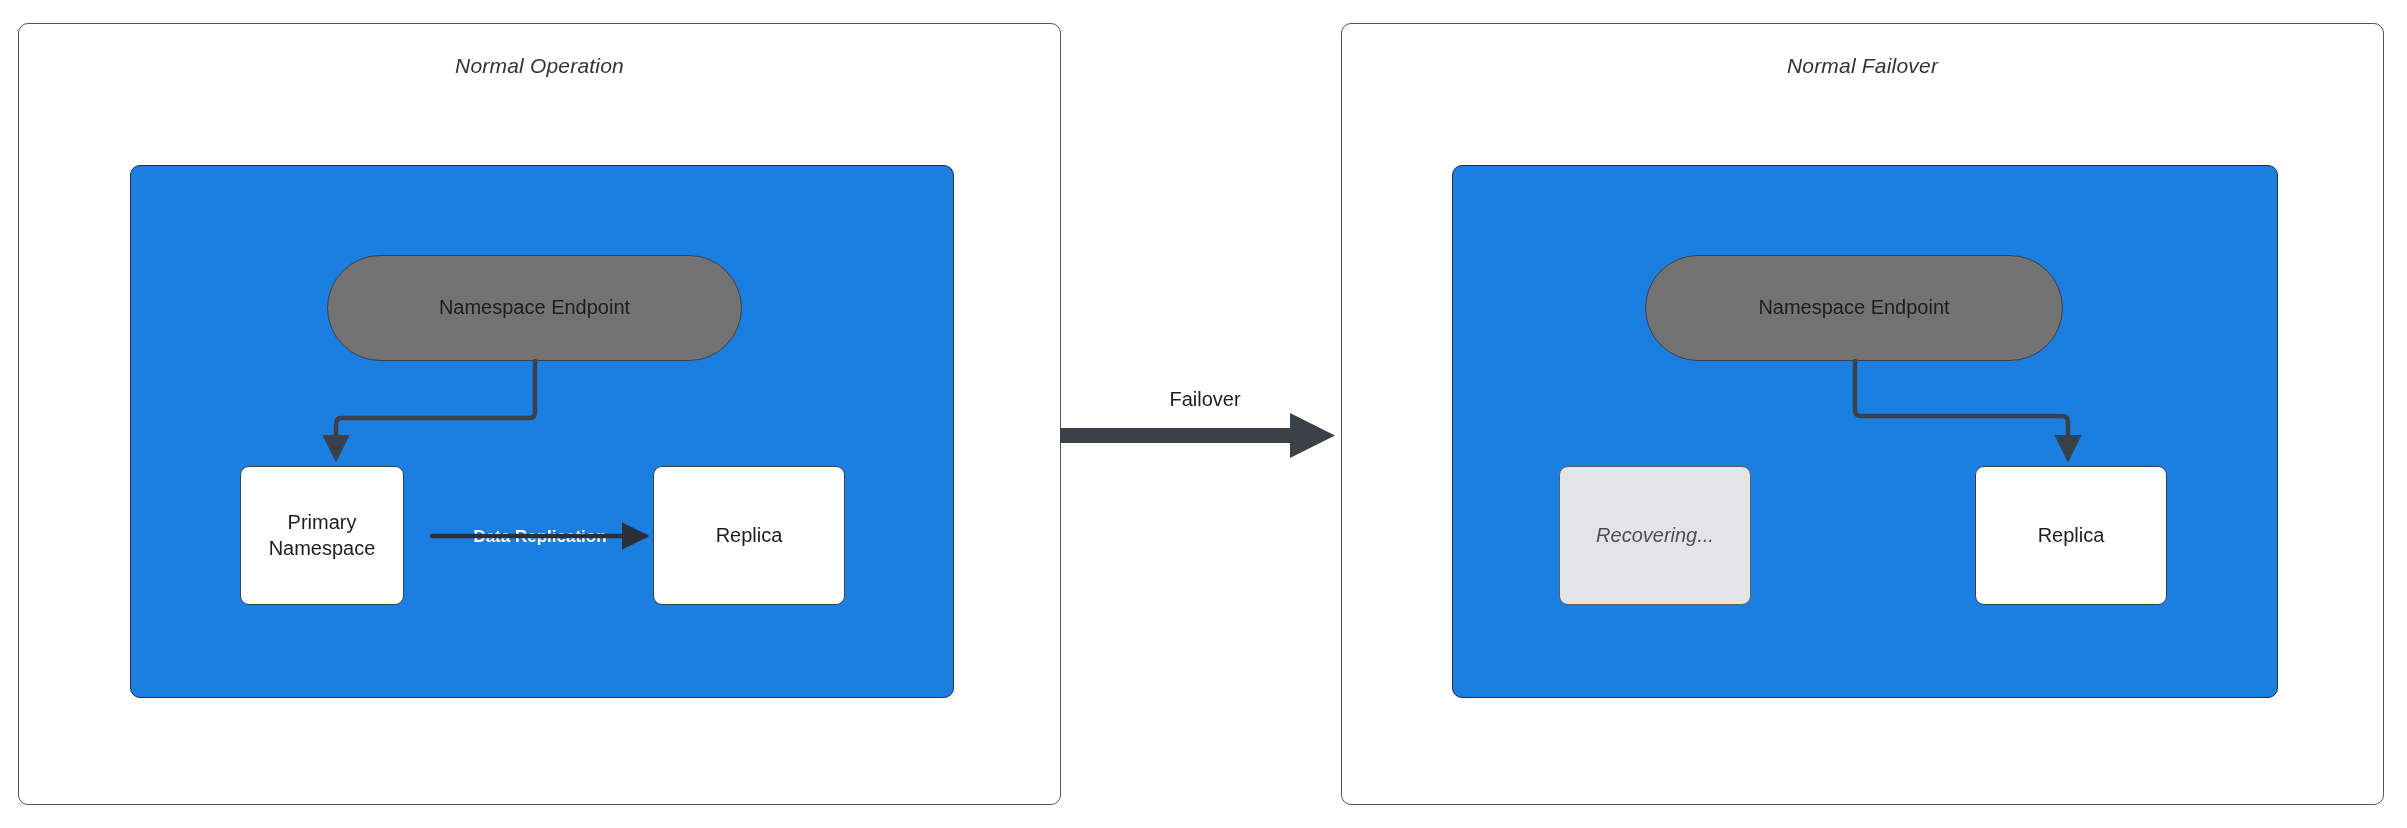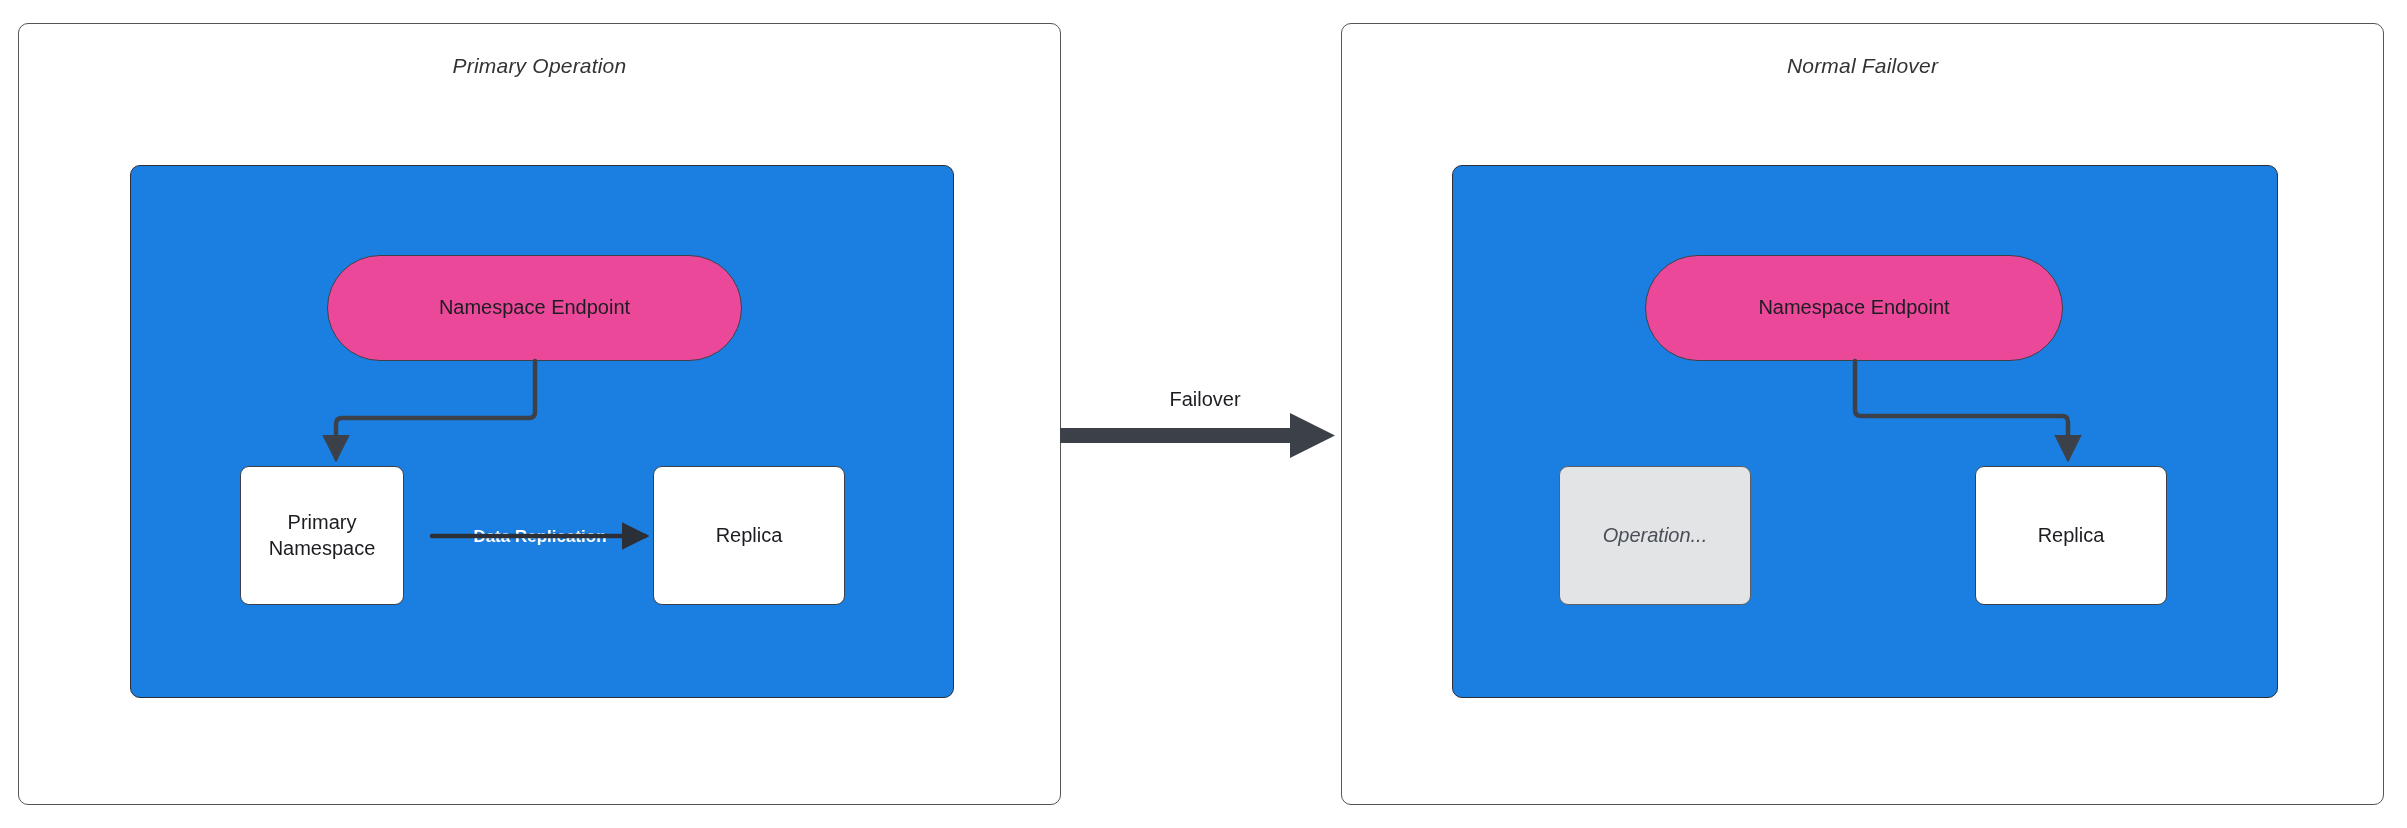--- a/index.html
+++ b/index.html
@@ -58,21 +58,21 @@
     align-items: center;
     justify-content: center;
     text-align: center;
     border: 1.6px solid #3c4149;
     font-size: 20px;
     line-height: 1.28;
     color: #1b1d21;
     white-space: pre-line;
   }
   .node.pill {
-    background: #ec4899;
+    background: #737373;
     border-radius: 54px;
   }
   .node.box {
     background: #ffffff;
     border-radius: 9px;
   }
   .node.box.muted {
     background: #e2e4e6;
     border-color: #5c6066;
     color: #4a4f57;
@@ -106,21 +106,21 @@
     pointer-events: none;
     overflow: visible;
   }
 </style>
 </head>
 <body>
 
 <div id="canvas">
 
   <div class="panel" style="left:18px; top:23px; width:1043px; height:782px;">
-    <div class="panel-title">Primary Operation</div>
+    <div class="panel-title">Normal Operation</div>
   </div>
 
   <div class="cluster" style="left:130px; top:165px; width:824px; height:533px;"></div>
 
   <div class="node pill" style="left:327px; top:255px; width:415px; height:106px;">Namespace Endpoint</div>
 
   <div class="node box" style="left:240px; top:466px; width:164px; height:139px;">Primary
 Namespace</div>
 
   <div class="node box" style="left:653px; top:466px; width:192px; height:139px;">Replica</div>
@@ -130,21 +130,21 @@
   <div class="mid-label" style="left:1105px; top:388px; width:200px;">Failover</div>
 
   <div class="panel" style="left:1341px; top:23px; width:1043px; height:782px;">
     <div class="panel-title">Normal Failover</div>
   </div>
 
   <div class="cluster" style="left:1452px; top:165px; width:826px; height:533px;"></div>
 
   <div class="node pill" style="left:1645px; top:255px; width:418px; height:106px;">Namespace Endpoint</div>
 
-  <div class="node box muted" style="left:1559px; top:466px; width:192px; height:139px;">Operation...</div>
+  <div class="node box muted" style="left:1559px; top:466px; width:192px; height:139px;">Recovering...</div>
 
   <div class="node box" style="left:1975px; top:466px; width:192px; height:139px;">Replica</div>
 
   <svg class="edges" viewBox="0 0 2407 828">
     <defs>
       <marker id="arrowThin" viewBox="0 0 10 10" refX="8.4" refY="5" markerWidth="6.2" markerHeight="6.2" orient="auto-start-reverse">
         <path d="M 0 0 L 10 5 L 0 10 z" fill="#3c4149"></path>
       </marker>
       <marker id="arrowThinH" viewBox="0 0 10 10" refX="8.4" refY="5" markerWidth="6.2" markerHeight="6.2" orient="auto-start-reverse">
         <path d="M 0 0 L 10 5 L 0 10 z" fill="#2b3038"></path>

